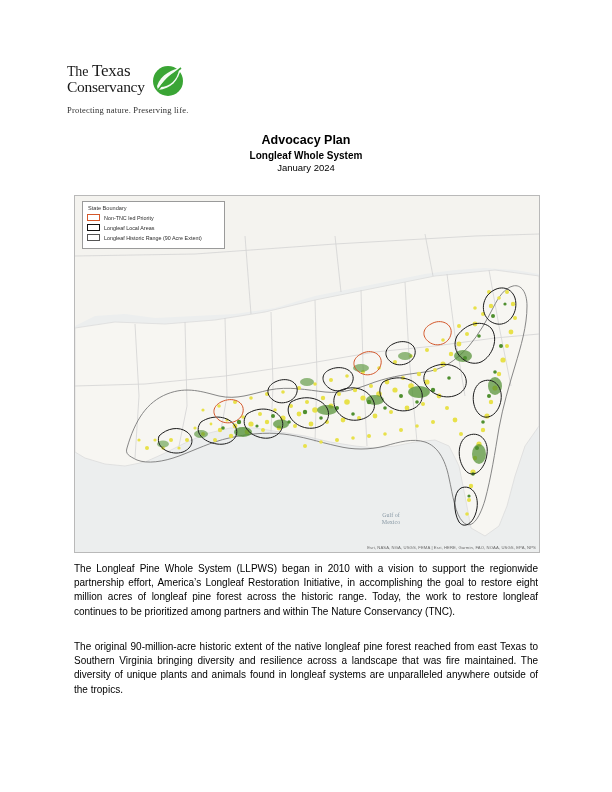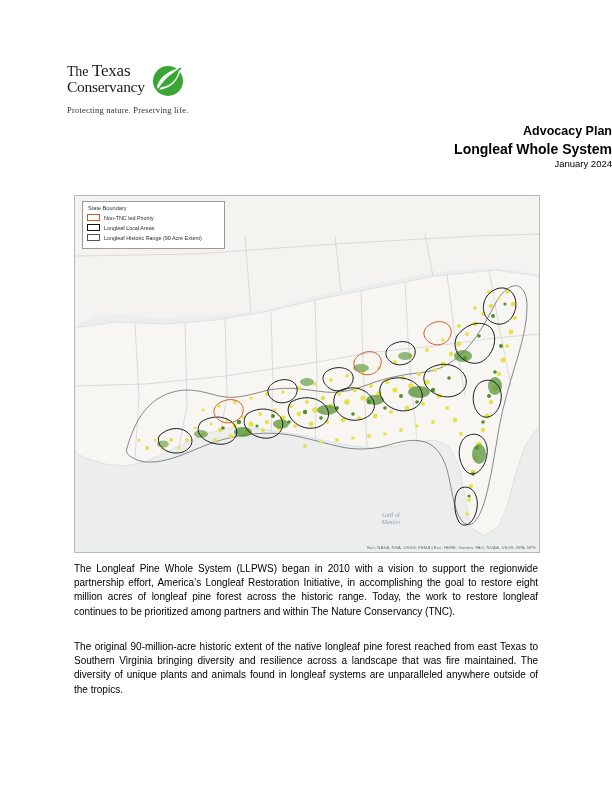--- a/index.html
+++ b/index.html
@@ -59,31 +59,31 @@
     font-family: "Liberation Serif", serif;
     font-size: 8.5px;
     color: #2f2f2f;
     letter-spacing: 0.2px;
   }
 
   
   .title-block {
     position: absolute;
     left: 0;
-    top: 123px;
+    top: 132px;
     width: 612px;
-    text-align: right;
+    text-align: center;
   }
   .doc-title {
     font-size: 12.5px;
     font-weight: bold;
     line-height: 1.32;
   }
   .doc-subtitle {
-    font-size: 14px;
+    font-size: 10px;
     font-weight: bold;
     line-height: 1.32;
   }
   .doc-date {
     font-size: 9.5px;
     font-weight: normal;
     margin-top: 0;
   }
 
   

